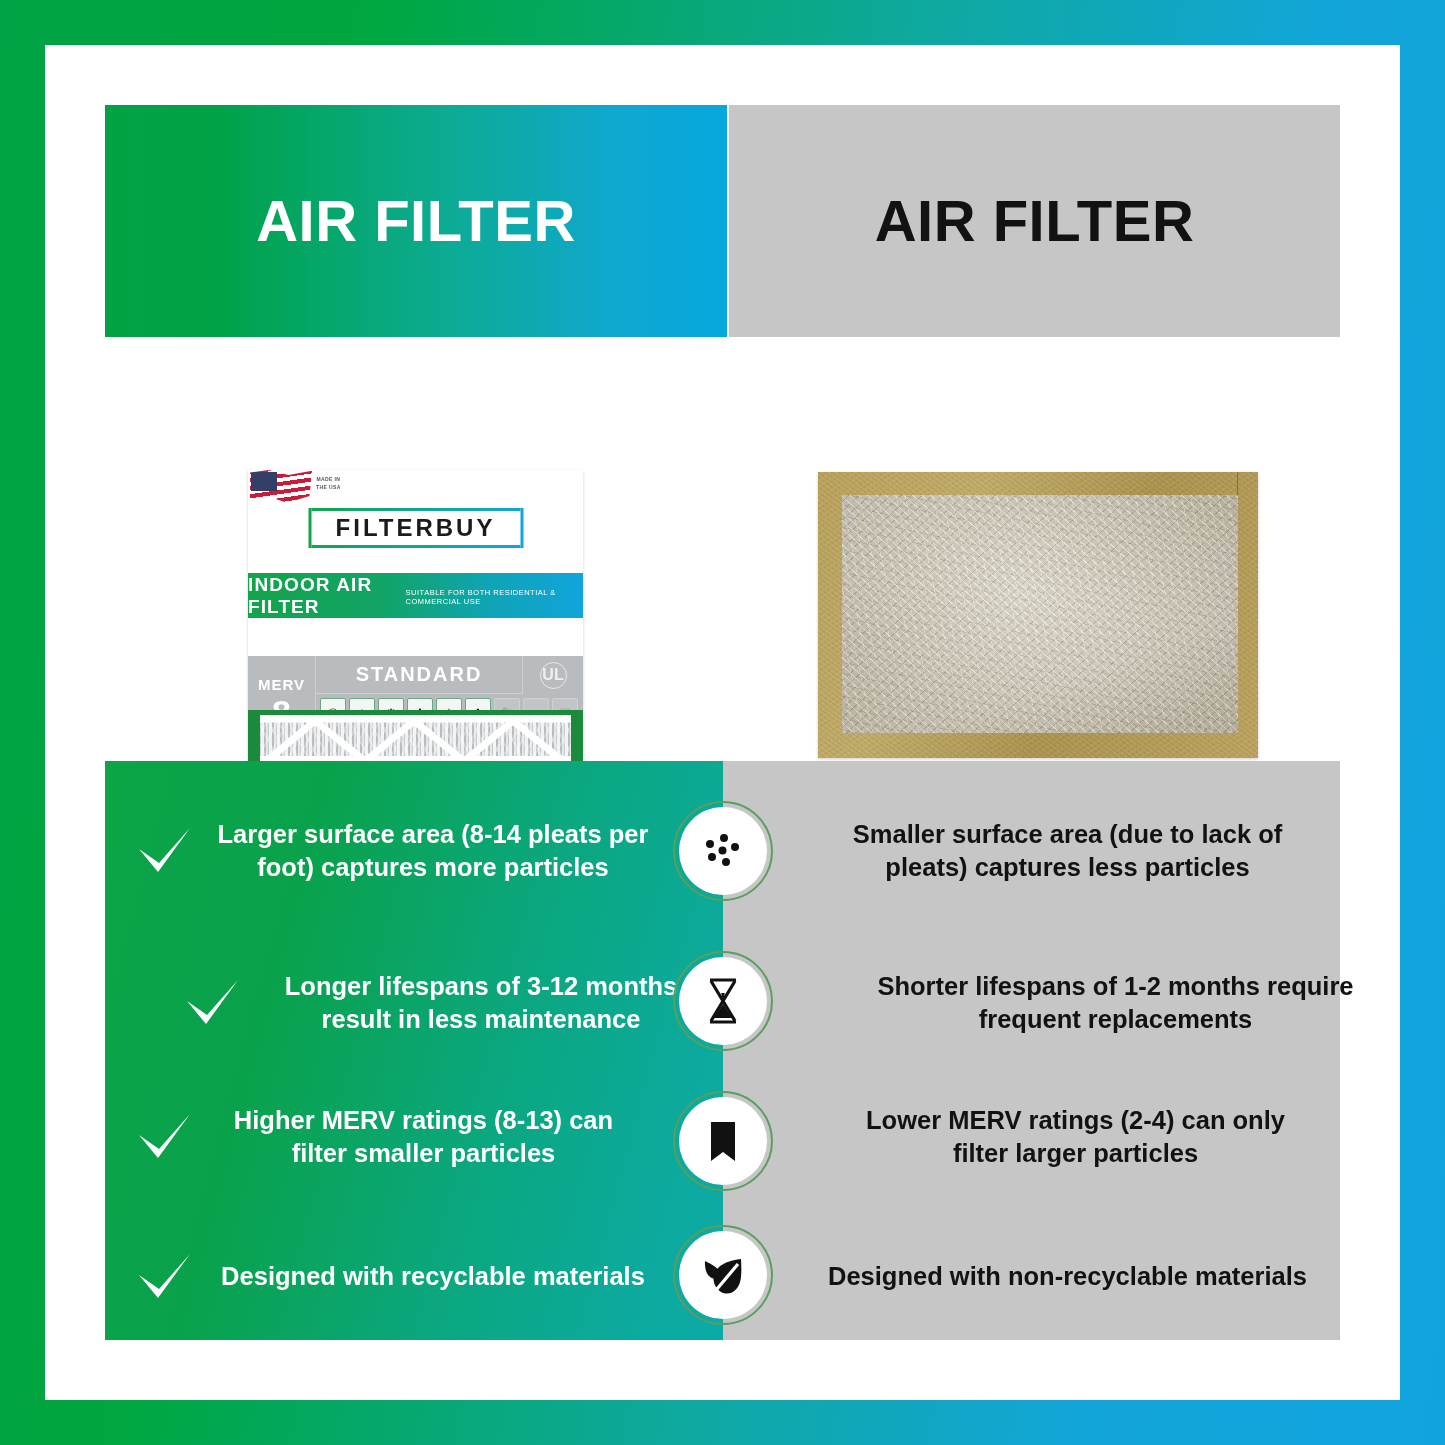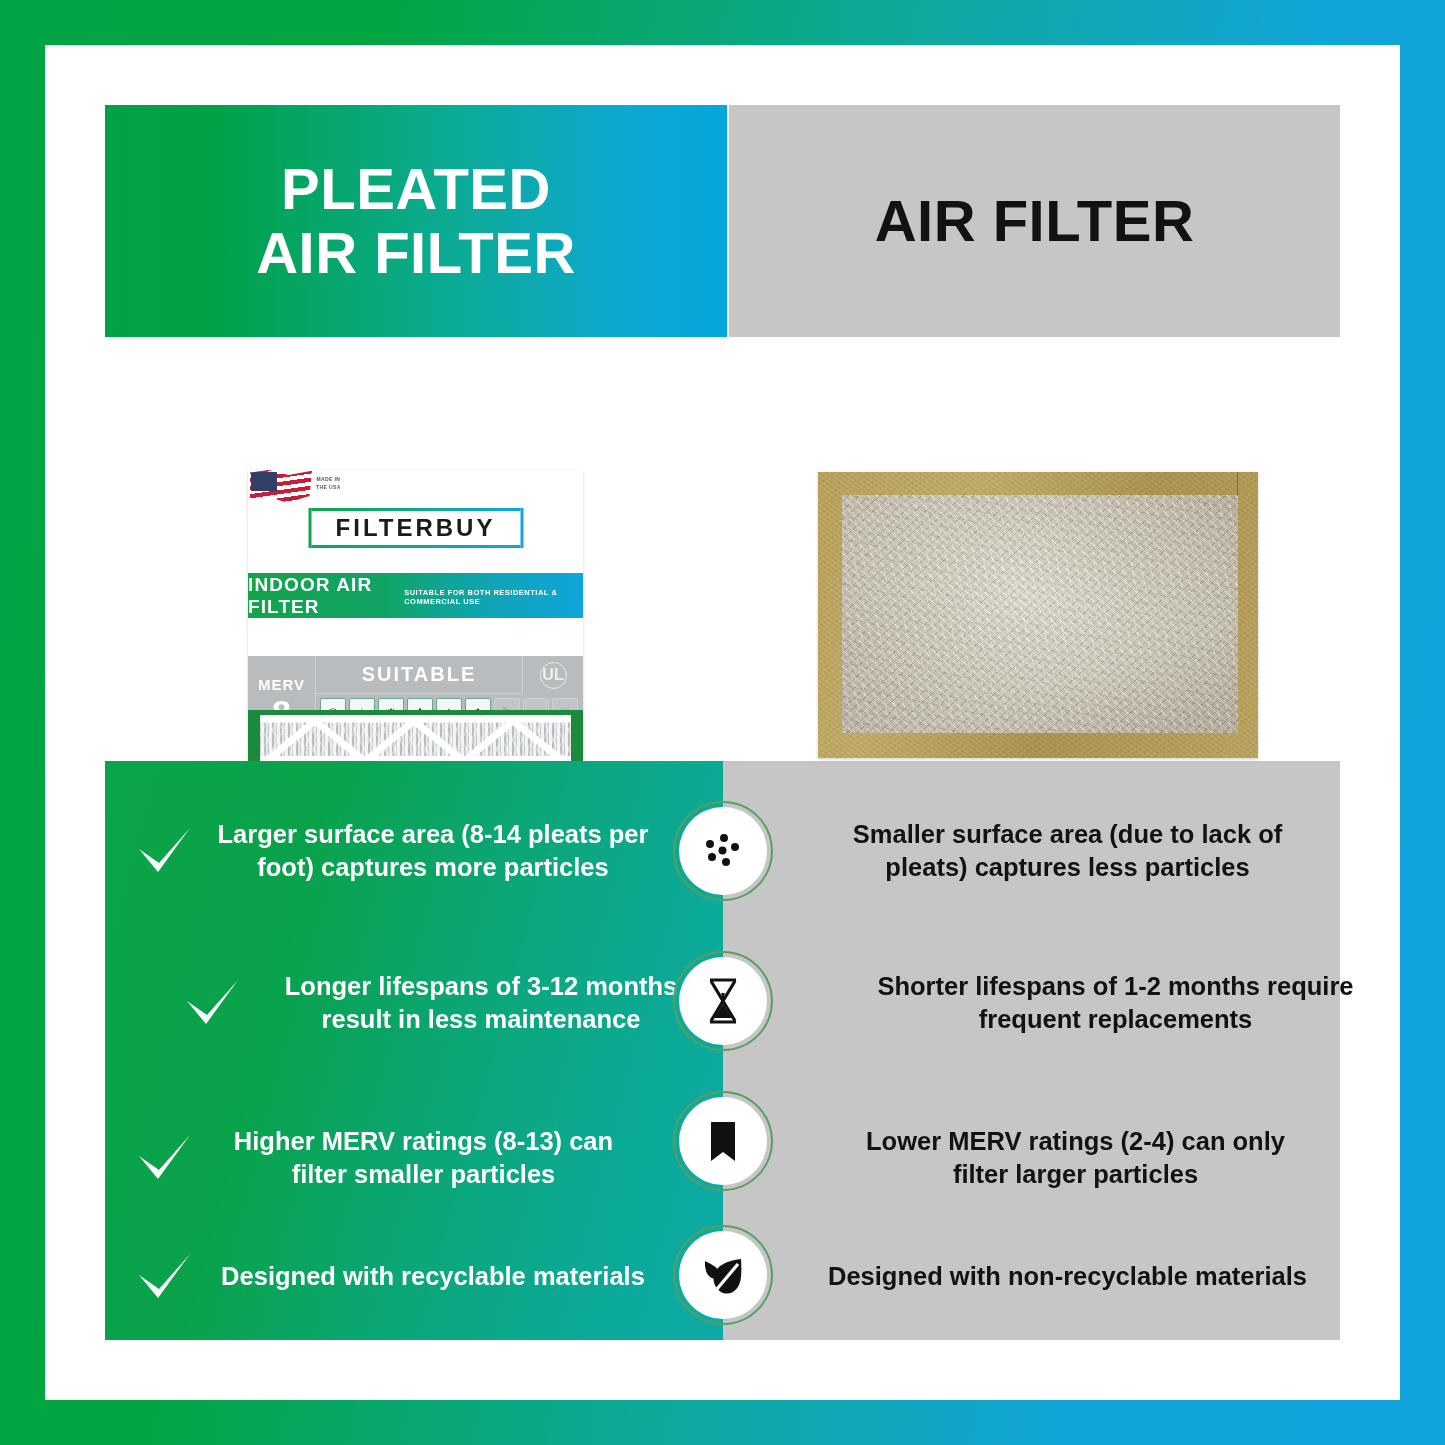--- a/index.html
+++ b/index.html
@@ -79,21 +79,21 @@
   .fb-logo {
     font-size: 24px; font-weight: 900; letter-spacing: 3px; color: #1b1b1b;
   }
 
   .fb-band {
     position: absolute; left: 0; top: 103px; width: 100%; height: 45px;
     background: linear-gradient(90deg, #13a34a 0%, #11a466 40%, #0fa4b5 72%, #11a4dc 100%);
     display: flex; flex-direction: row; align-items: center; justify-content: center;
   }
   .fb-band-t1 { font-size: 19px; font-weight: 900; color: #fff; letter-spacing: 1.1px; }
-  .fb-band-t2 { font-size: 7.5px; font-weight: 700; color: #fff; letter-spacing: 0.5px; margin-top: 3px; }
+  .fb-band-t2 { font-size: 7.5px; font-weight: 400; color: #fff; letter-spacing: 0.5px; margin-top: 3px; }
 
   .fb-gray { position: absolute; left: 0; top: 148px; width: 100%; height: 92px; background: #b9bcbe; margin-top: 38px; }
   .fb-merv {
     position: absolute; left: 0; top: 0; width: 68px; height: 92px;
     border-right: 1px solid #cdd0d2;
     display: flex; flex-direction: column; align-items: center; justify-content: center; color: #fff;
   }
   .fb-merv-l { font-size: 15px; font-weight: 800; letter-spacing: 1px; }
   .fb-merv-n { font-size: 34px; font-weight: 800; line-height: 1; margin-top: 2px; }
   .fb-std {
@@ -232,21 +232,20 @@
 </style>
 </head>
 <body>
 
 <div class="frame">
   <div class="canvas">
 
     <div class="headers">
       <div class="hdr hdr-left">
         <div class="hdr-title">
-          <div>PLEATED</div>
           <div>AIR FILTER</div>
         </div>
       </div>
       <div class="hdr hdr-right">
         <div class="hdr-title">
           <div>AIR FILTER</div>
         </div>
       </div>
     </div>
 
@@ -267,21 +266,21 @@
         <div class="fb-band">
           <div class="fb-band-t1">INDOOR AIR FILTER</div>
           <div class="fb-band-t2">SUITABLE FOR BOTH RESIDENTIAL &amp; COMMERCIAL USE</div>
         </div>
 
         <div class="fb-gray">
           <div class="fb-merv">
             <div class="fb-merv-l">MERV</div>
             <div class="fb-merv-n">8</div>
           </div>
-          <div class="fb-std">SUITABLE</div>
+          <div class="fb-std">STANDARD</div>
           <div class="fb-ul">
             <div class="fb-ul-seal">UL</div>
           </div>
           <div class="fb-icons">
             <div class="fb-tile">☢</div>
             <div class="fb-tile">✶</div>
             <div class="fb-tile">⚙</div>
             <div class="fb-tile">✻</div>
             <div class="fb-tile">✵</div>
             <div class="fb-tile">❉</div>
@@ -366,21 +365,21 @@
               <path d="M13 5 H39 M13 47 H39"></path>
               <path d="M14 6 L26 26 L14 46"></path>
               <path d="M38 6 L26 26 L38 46"></path>
             </g>
             <path d="M17 43 L26 29 L35 43 Z" fill="#111111"></path>
             <path d="M24.2 18 L27.8 18 L26 27 Z" fill="#111111"></path>
           </svg>
         </div>
       </div>
 
-      <div class="row" style="top:333px;height:128px;gap:35px;">
+      <div class="row" style="top:312px;height:128px;gap:35px;">
         <div class="row-l">
           <div class="check">
             <svg viewBox="0 0 62 58">
                 <path d="M6 27 L25 50 L57 6 L26 41 Z" fill="#ffffff"></path>
               </svg>
           </div>
           <div class="txt-l">Higher MERV ratings (8-13) can filter smaller particles</div>
         </div>
         <div class="row-r">
           <div class="txt-r">Lower MERV ratings (2-4) can only filter larger particles</div>

